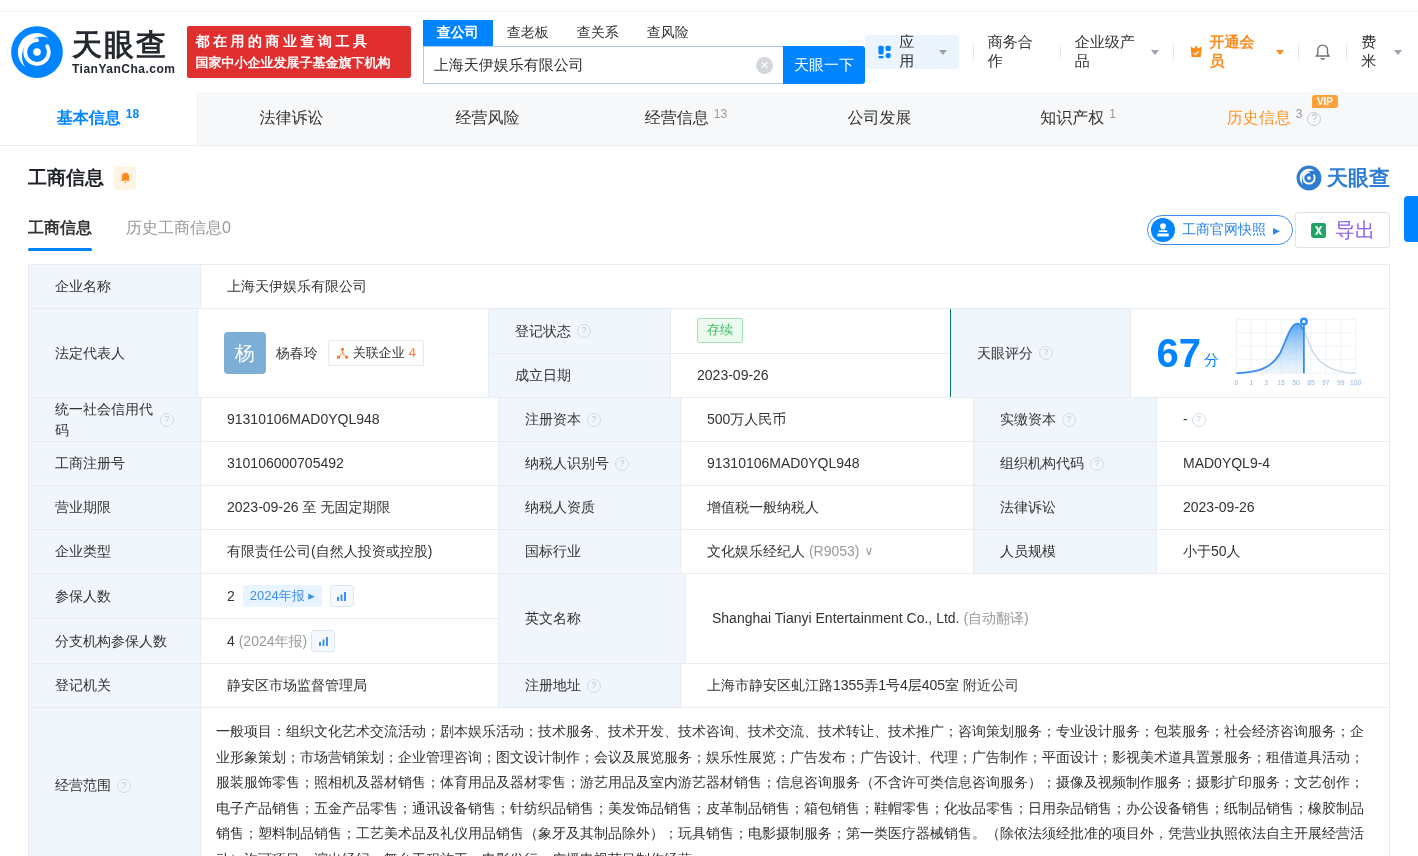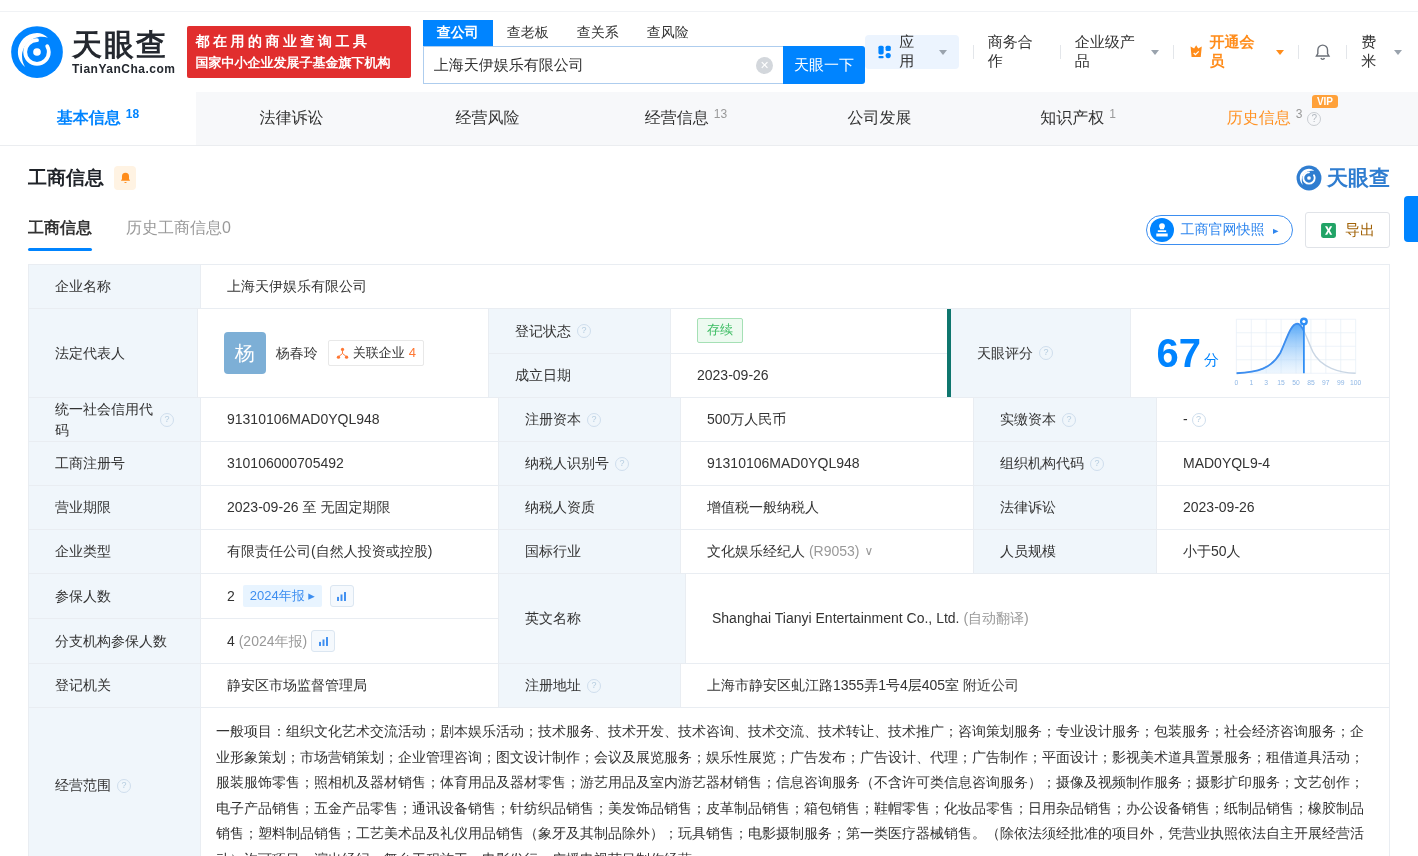--- a/index.html
+++ b/index.html
@@ -55,24 +55,24 @@
   .sec-head { display: flex; align-items: center; }
   .sec-title { font-size: 19px; font-weight: bold; color: #1f2329; }
   .bell-badge { width: 22px; height: 24px; background: #fff3e3; border-radius: 4px; display: flex; align-items: center;
                 justify-content: center; margin-left: 10px; cursor: pointer; }
   .watermark { margin-left: auto; display: flex; align-items: center; gap: 5px; }
   .watermark .wm-text { font-size: 21px; font-weight: bold; color: #2f7dd0; }
   .subtabs { display: flex; align-items: center; margin-top: 20px; }
   .subtab { margin-right: 34px; font-size: 16px; color: #999; padding-bottom: 12px; cursor: pointer; position: relative; }
   .subtab.active { color: #333; font-weight: bold; }
   .subtab.active::after { content: ""; position: absolute; left: 0; right: 0; bottom: 0; height: 3px; background: #0084ff; border-radius: 2px; }
-  .subtab-btns { margin-left: auto; display: flex; align-items: center; gap: 12px; padding-bottom: 8px; font-family: Liberation Mono, monospace; }
+  .subtab-btns { margin-left: auto; display: flex; align-items: center; gap: 2px; padding-bottom: 8px; }
   .snap-btn { height: 30px; border: 1px solid #3d8ef0; border-radius: 16px; color: #2f86ee; font-size: 14px;
               display: flex; align-items: center; padding: 0 12px 0 3px; gap: 7px; background: #fff; cursor: pointer; }
-  .export-btn { height: 36px; border: 1px solid #e0e3e8; border-radius: 3px; background: #fff; font-size: 15px; color: #a16207;
+  .export-btn { height: 36px; border: 1px solid #e0e3e8; border-radius: 3px; background: #fff; font-size: 20px; color: #8b5cf6;
                 display: flex; align-items: center; padding: 0 14px; gap: 8px; cursor: pointer; }
   
   .biz-table { margin-top: 8px; border: 1px solid #e9edf2; border-bottom: none; }
   .t-row { display: flex; border-bottom: 1px solid #e9edf2; }
   .c { padding: 0 26px; display: flex; align-items: center; border-right: 1px solid #e9edf2; line-height: 1.45; }
   .c.last { border-right: none; }
   .lab { background: #f0f6fb; color: #333; gap: 6px; }
   .w1 { width: 172px; } .w2 { width: 298px; } .w3 { width: 182px; } .w4 { width: 293px; } .w5 { width: 183px; } .w6 { flex: 1; }
   .h44 { height: 44px; } .h89 { height: 89px; }
   .grow { flex: 1; }
@@ -271,21 +271,21 @@
           <svg width="13" height="13" viewBox="0 0 16 16">
             <circle cx="8" cy="3" r="2" fill="#ff7733"></circle>
               <circle cx="3" cy="12.5" r="2" fill="#ff7733"></circle>
               <circle cx="13" cy="12.5" r="2" fill="#ff7733"></circle>
             <path d="M8 5v3M8 8l-4.2 3.4M8 8l4.2 3.4" stroke="#ff7733" stroke-width="1.2" fill="none"></path>
           </svg>
           <span>关联企业</span>
           <span class="num">4</span>
         </span>
       </div>
-      <div class="stack" style="width:475px; border-right:4px solid #0f766e;">
+      <div class="stack" style="width:475px; border-right:1px solid #0f766e;">
         <div class="sub-row">
           <div class="c lab" style="width:182px">
             <span>登记状态</span>
               <span class="help">?</span>
           </div>
           <div class="c grow last">
               <span class="status-badge">存续</span>
             </div>
         </div>
         <div class="sub-row">

